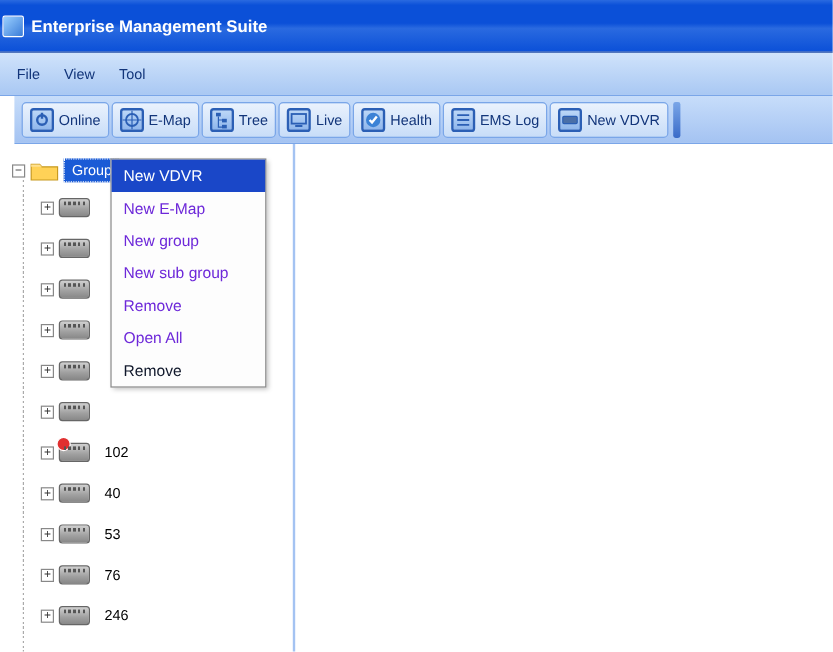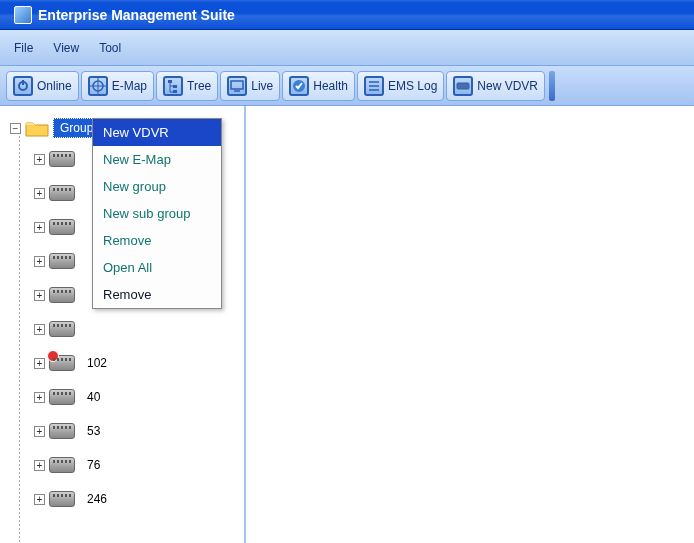--- a/index.html
+++ b/index.html
@@ -1,23 +1,23 @@
 <!DOCTYPE html>
 <html><head>
 <meta charset="utf-8">
 <style>
   * { box-sizing: border-box; margin: 0; padding: 0; }
   html, body { width: 694px; height: 543px; font-family: Tahoma, Arial, sans-serif; font-size: 12px; overflow: hidden; }
 
   
   .titlebar {
-    height: 30px;
+    height: 44px;
     background: linear-gradient(to bottom, #2a6ae0 0%, #0b50d8 10%, #0b50d8 45%, #2a6ae0 55%, #0b50d8 100%);
     display: flex; align-items: center;
-    padding-left: 14px; color: #fff; font-size: 14px; font-weight: bold;
+    padding-left: 2px; color: #fff; font-size: 14px; font-weight: bold;
     border-bottom: 1px solid #003399;
   }
   .titlebar .app-icon {
     width: 18px; height: 18px; margin-right: 6px;
     background: linear-gradient(135deg,#9bd0ff,#3a7cd8);
     border: 1px solid #fff; border-radius: 2px;
   }
 
   
   .menubar {
@@ -31,20 +31,21 @@
   .menubar .menu-item { padding: 4px 10px; cursor: default; }
 
   
   .toolbar {
     height: 40px;
     background: linear-gradient(to bottom, #c7ddfa 0%, #a4c3f2 100%);
     display: flex; align-items: center;
     padding: 4px 6px;
     border-bottom: 1px solid #7aa6e8;
     gap: 2px;
+    margin-left: 12px;
   }
   .tool-btn {
     height: 30px;
     display: inline-flex; align-items: center;
     padding: 0 6px;
     background: linear-gradient(to bottom, #eaf2fd 0%, #c8ddf8 100%);
     border: 1px solid #7aa6e8;
     border-radius: 4px;
     color: #12357a;
     cursor: default;
@@ -135,21 +136,21 @@
     left: 92px; top: 12px;
     width: 130px;
     background: #fdfdfd;
     border: 1px solid #888;
     box-shadow: 2px 2px 4px rgba(0,0,0,0.25);
     z-index: 10;
   }
   .ctx-item {
     padding: 6px 10px;
     font-size: 13px;
-    color: #0f766e;
+    color: #6d28d9;
     cursor: default;
     white-space: nowrap;
   }
   .ctx-item.highlight { background: #1a47c8; color: #fff; }
   .ctx-item.disabled { color: #0f172a; }
 
 </style>
 </head>
 <body>
 

